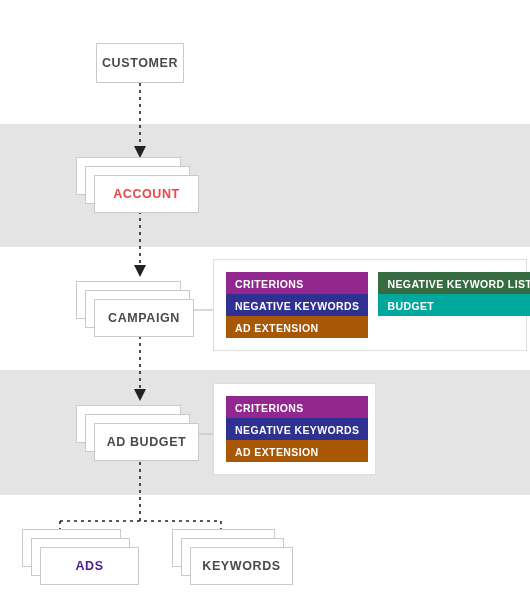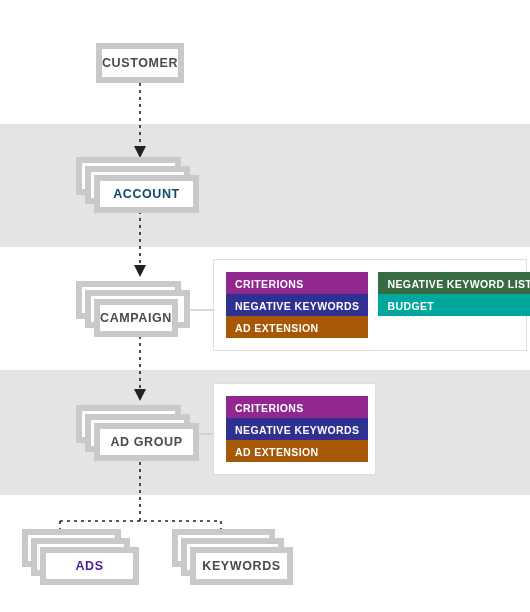--- a/index.html
+++ b/index.html
@@ -37,21 +37,21 @@
     pointer-events: none;
   }
 
   
   .node {
     position: absolute;
   }
   .card {
     position: absolute;
     background: #ffffff;
-    border: 6px solid #c4b5fd;
+    border: 1px solid #c4b5fd;
     box-sizing: border-box;
   }
   .card.ghost2 { left: 0px;  top: 0px;  }
   .card.ghost1 { left: 9px;  top: 9px;  }
   .card.front  { left: 18px; top: 18px; }
   .card.solo   { left: 0px;  top: 0px;  }
 
   .card-label {
     position: absolute;
     left: 0;
@@ -135,28 +135,28 @@
   <div class="node" style="left:96px; top:43px; width:88px; height:40px;">
     <div class="card solo" style="width: 88px; height: 40px; border-color: rgb(201, 201, 201);">
       <div class="card-label" style="color: rgb(74, 74, 74);">CUSTOMER</div>
     </div>
   </div>
 
   <div class="node" style="left:76px; top:157px; width:128px; height:56px;">
     <div class="card ghost2" style="width: 105px; height: 38px; border-color: rgb(201, 201, 201);"></div>
     <div class="card ghost1" style="width: 105px; height: 38px; border-color: rgb(201, 201, 201);"></div>
     <div class="card front" style="width: 105px; height: 38px; border-color: rgb(201, 201, 201);">
-      <div class="card-label" style="color: #0c4a6e;">ACCOUNT</div>
+      <div class="card-label" style="color: #ef4444;">ACCOUNT</div>
     </div>
   </div>
 
   <div class="node" style="left:76px; top:281px; width:128px; height:56px;">
     <div class="card ghost2" style="width: 105px; height: 38px; border-color: rgb(201, 201, 201);"></div>
     <div class="card ghost1" style="width: 105px; height: 38px; border-color: rgb(201, 201, 201);"></div>
-    <div class="card front" style="width: 84px; height: 38px; border-color: rgb(201, 201, 201);">
+    <div class="card front" style="width: 100px; height: 38px; border-color: rgb(201, 201, 201);">
       <div class="card-label" style="color: rgb(74, 74, 74);">CAMPAIGN</div>
     </div>
   </div>
 
   <div class="panel" style="left:213px; top:259px; width:314px; height:92px;">
     <div class="panel-col">
       <div class="attr" style="background: rgb(146, 39, 143);">CRITERIONS</div>
       <div class="attr" style="background: rgb(46, 49, 146);">NEGATIVE KEYWORDS</div>
       <div class="attr" style="background: rgb(168, 87, 5);">AD EXTENSION</div>
     </div>
@@ -164,21 +164,21 @@
       <div class="attr" style="background: rgb(55, 107, 65);">NEGATIVE KEYWORD LIST</div>
       <div class="attr" style="background: rgb(0, 167, 157);">BUDGET</div>
       <div class="attr spacer"></div>
     </div>
   </div>
 
   <div class="node" style="left:76px; top:405px; width:128px; height:56px;">
     <div class="card ghost2" style="width: 105px; height: 38px; border-color: rgb(201, 201, 201);"></div>
     <div class="card ghost1" style="width: 105px; height: 38px; border-color: rgb(201, 201, 201);"></div>
     <div class="card front" style="width: 105px; height: 38px; border-color: rgb(201, 201, 201);">
-      <div class="card-label" style="color: rgb(74, 74, 74);">AD GROUP</div>
+      <div class="card-label" style="color: rgb(74, 74, 74);">AD BUDGET</div>
     </div>
   </div>
 
   <div class="panel" style="left:213px; top:383px; width:163px; height:92px;">
     <div class="panel-col">
       <div class="attr" style="background: rgb(146, 39, 143);">CRITERIONS</div>
       <div class="attr" style="background: rgb(46, 49, 146);">NEGATIVE KEYWORDS</div>
       <div class="attr" style="background: rgb(168, 87, 5);">AD EXTENSION</div>
     </div>
   </div>

